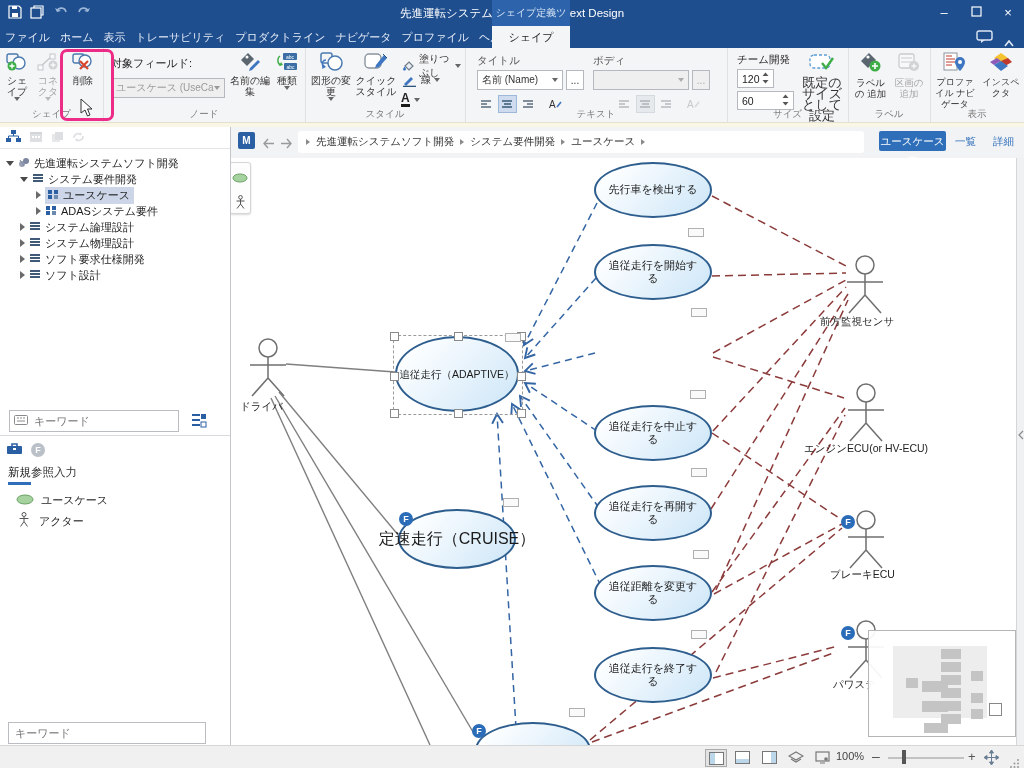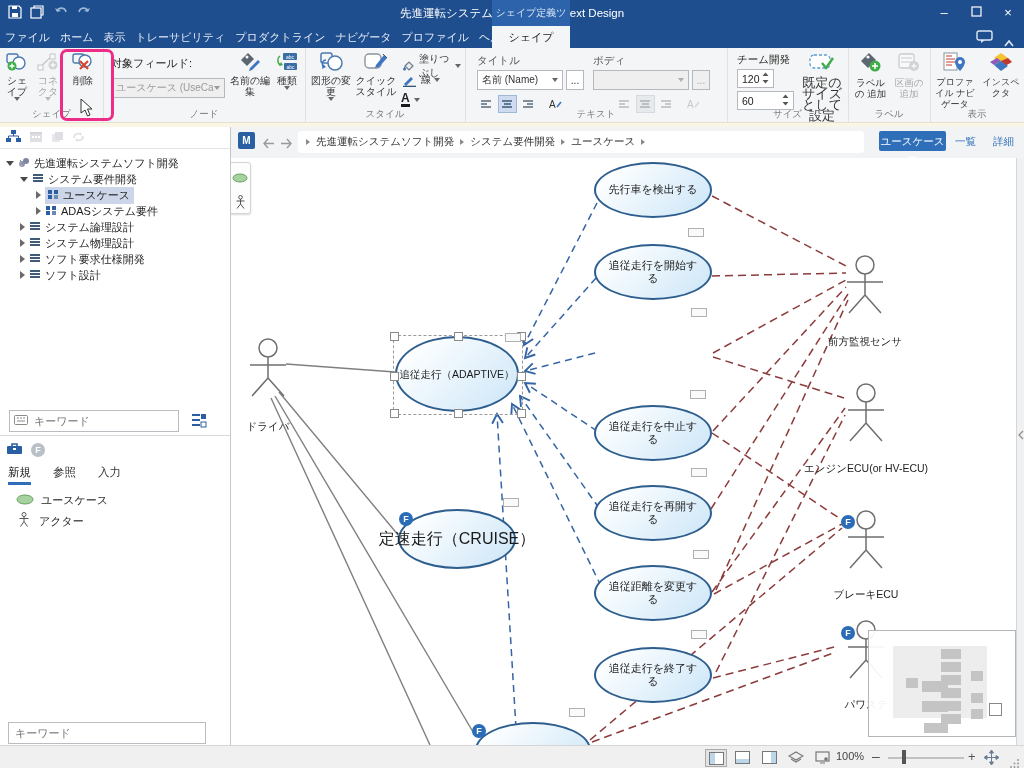--- a/index.html
+++ b/index.html
@@ -53,21 +53,21 @@
   .canvas{left:231px;top:158px;width:785px;height:587px;background:#fff;overflow:hidden;}
   .rstrip{left:1016px;top:158px;width:8px;height:587px;background:#f0f1f2;border-left:1px solid #d5d6d8;}
   .uc{position:absolute;border:2px solid #2e5e8e;border-radius:50%;
       background:linear-gradient(135deg,#fcfeff 15%,#cfe7f8 95%);
       display:flex;align-items:center;justify-content:center;text-align:center;
       font-size:11px;color:#1b1b1b;line-height:1.2;padding:0 8px;box-sizing:border-box;}
   .fbadge{position:absolute;width:14px;height:14px;border-radius:50%;background:#2b6cb8;color:#fff;
           font-size:9px;font-weight:bold;text-align:center;line-height:14px;z-index:5;}
   .selrect{position:absolute;border:1px dashed #9a9a9a;}
   .hnd{position:absolute;width:7px;height:7px;background:#fff;border:1px solid #8a8a8a;}
-  .actor-lbl{position:absolute;text-align:center;font-size:10.5px;color:#222;white-space:nowrap;margin-top:20px;}
+  .actor-lbl{position:absolute;font-size:10.5px;color:#222;white-space:nowrap;}
   .clbl{position:absolute;width:14px;height:7px;background:#fafafa;border:1px solid #b0b0b0;}
   .palette{position:absolute;left:-2px;top:4px;width:22px;height:52px;background:#fdfdfd;border:1px solid #d5d5d5;border-radius:3px;box-shadow:0 1px 2px rgba(0,0,0,.15);display:flex;flex-direction:column;align-items:center;padding-top:6px;gap:8px;box-sizing:border-box;}
   .minimap{position:absolute;left:637px;top:472px;width:148px;height:107px;background:rgba(255,255,255,.93);border:1px solid #b5b5b5;box-sizing:border-box;}
   .mm-blk{position:absolute;background:#c4c4c4;}
   
   .statusbar{left:0;top:745px;width:1024px;height:23px;background:#f0f0f0;border-top:1px solid #d6d6d6;box-sizing:border-box;}
   .sb-ic{position:absolute;top:3px;width:20px;height:16px;display:flex;align-items:center;justify-content:center;}
   .sb-ic.on{background:#e2e2e2;border:1px solid #ababab;}
   .pane{width:13px;height:11px;border:1px solid #777;background:#fff;position:relative;}
   .pane>i{position:absolute;background:#bcd6ea;display:block;}
@@ -526,21 +526,21 @@
     <div class="abs" style="left:0;top:308px;width:100%;height:1px;background:#d8dadd"></div>
 
     <div class="abs" style="left:6px;top:314px;display:flex;gap:8px;align-items:center">
       <span><svg width="17" height="13" viewBox="0 0 17 13">
             <rect x="1" y="4" width="15" height="8" rx="1" fill="#2b5fa3"></rect>
             <path d="M6 4 V2 h5 v2" fill="none" stroke="#2b5fa3" stroke-width="1.6"></path>
             <rect x="7" y="6" width="3" height="2" fill="#fff"></rect>
           </svg></span>
       <span style="width:14px;height:14px;border-radius:50%;background:#b9c0c7;color:#fff;font-size:9px;font-weight:bold;text-align:center;line-height:14px">F</span>
     </div>
-    <div class="abs" style="left:8px;top:338px;display:flex;gap:22px">
+    <div class="abs" style="left:8px;top:338px;display:flex;">
       <span class="tbx-tab on">新規</span>
       <span class="tbx-tab">参照</span>
       <span class="tbx-tab">入力</span>
     </div>
     <div class="abs" style="left:16px;top:366px;display:flex;align-items:center;gap:7px;font-size:11px;color:#222">
       <span><svg width="18" height="11" viewBox="0 0 18 11">
             <ellipse cx="9" cy="5.5" rx="8" ry="4.5" fill="#a6d29f" stroke="#69a263"></ellipse>
           </svg></span>
       <span>ユースケース</span>
     </div>

